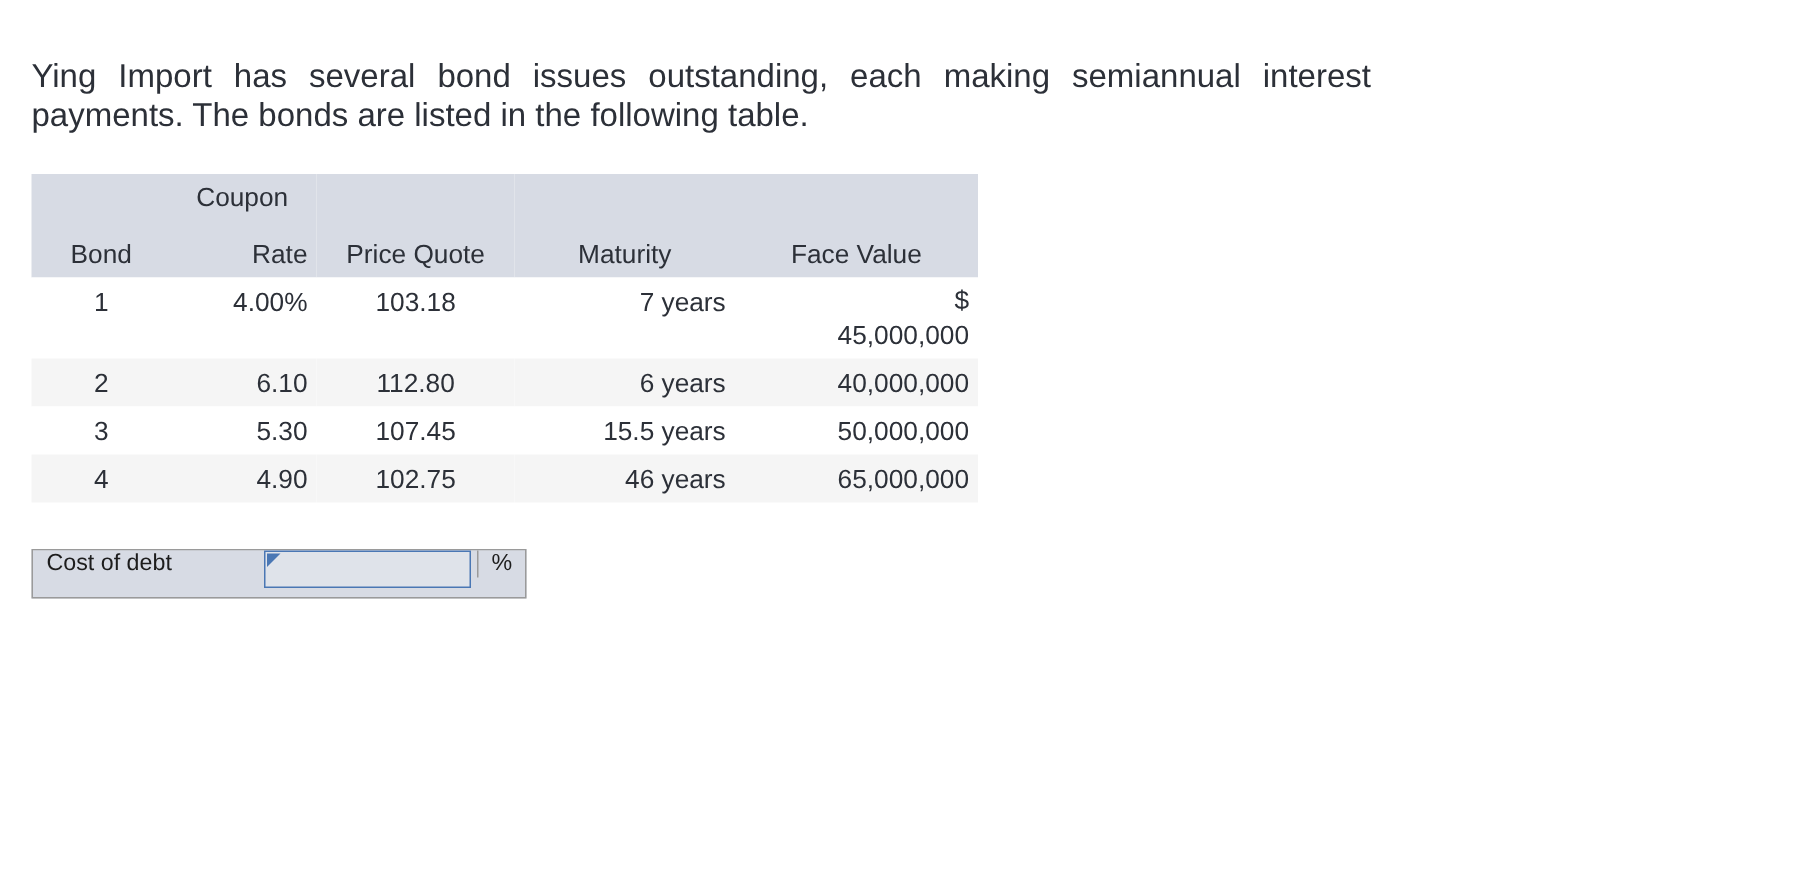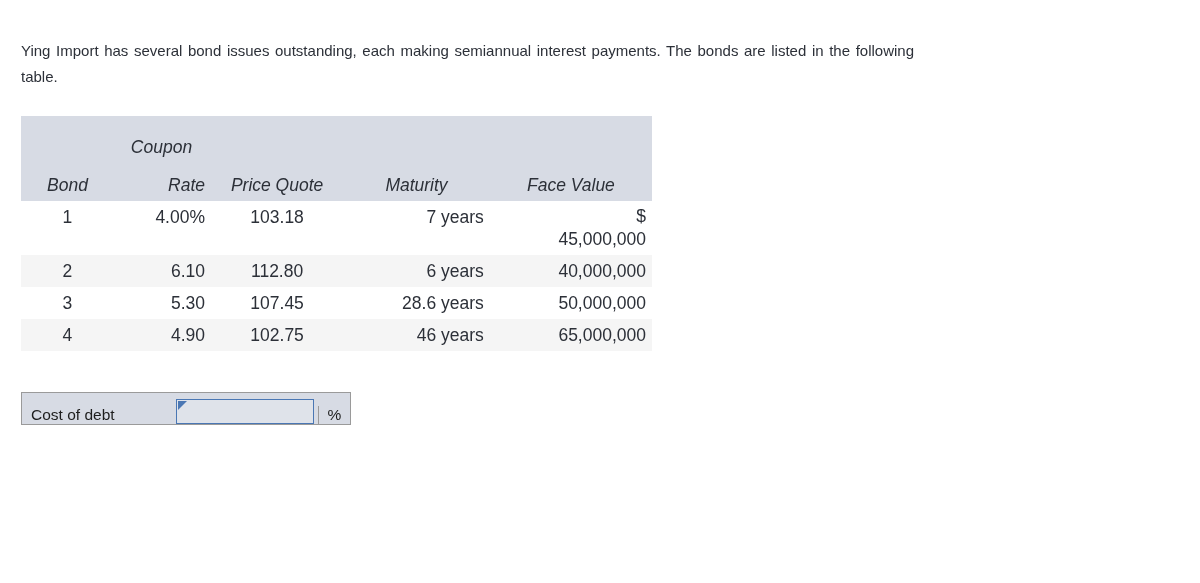--- a/index.html
+++ b/index.html
@@ -21,46 +21,45 @@
     position: relative;
     width: 1200px;
     height: 583px;
     box-sizing: border-box;
     padding: 38px 0 0 21px;
   }
 
   
   .intro {
     width: 893px;
-    font-size: 15px;
+    font-size: 22px;
     line-height: 26px;
     text-align: justify;
     text-justify: inter-word;
     color: #2c3038;
     margin: 0 0 26px 0;
   }
   .intro > span { display: inline; }
 
   
   .bond-table {
     border-collapse: collapse;
     width: 631px;
     font-size: 17.5px;
     color: #2c3038;
     table-layout: fixed;
     margin: 0 0 0 0;
   }
   .bond-table thead th {
     background: #d7dbe4;
     font-weight: normal;
-    padding: 20px 6px 5px 6px;
+    padding: 4px 6px 5px 6px;
     vertical-align: bottom;
     line-height: 22px;
     white-space: nowrap;
-    font-style: italic;
   }
   .bond-table tbody td {
     padding: 4px 6px;
     line-height: 24px;
     vertical-align: top;
   }
   .bond-table tbody tr.odd td { background: #ffffff; }
   .bond-table tbody tr.even td { background: #f5f5f5; }
 
   
@@ -104,23 +103,23 @@
     color: #2c3038;
   }
   .question .plain { color: #2c3038; }
   .question .note {
     color: #9c1c1c;
     font-weight: bold;
   }
 
   
   .answer-wrap {
-    margin-top: 41px;
+    margin-top: 31px;
     display: inline-flex;
-    align-items: flex-end;
+    align-items: flex-start;
     border: 1px solid #9a9a9a;
     background: #d7dbe4;
     height: 33px;
     box-sizing: border-box;
   }
   .answer-label {
     background: #d7dbe4;
     font-size: 15.5px;
     color: #1d1d1d;
     display: flex;
@@ -228,21 +227,21 @@
         <td class="col-coupon">6.10</td>
         <td class="col-price">112.80</td>
         <td class="col-maturity">6 years</td>
         <td class="col-face">40,000,000</td>
       </tr>
 
       <tr class="odd">
         <td class="col-bond">3</td>
         <td class="col-coupon">5.30</td>
         <td class="col-price">107.45</td>
-        <td class="col-maturity">28.6 years</td>
+        <td class="col-maturity">15.5 years</td>
         <td class="col-face">50,000,000</td>
       </tr>
 
       <tr class="even">
         <td class="col-bond">4</td>
         <td class="col-coupon">4.90</td>
         <td class="col-price">102.75</td>
         <td class="col-maturity">46 years</td>
         <td class="col-face">65,000,000</td>
       </tr>

